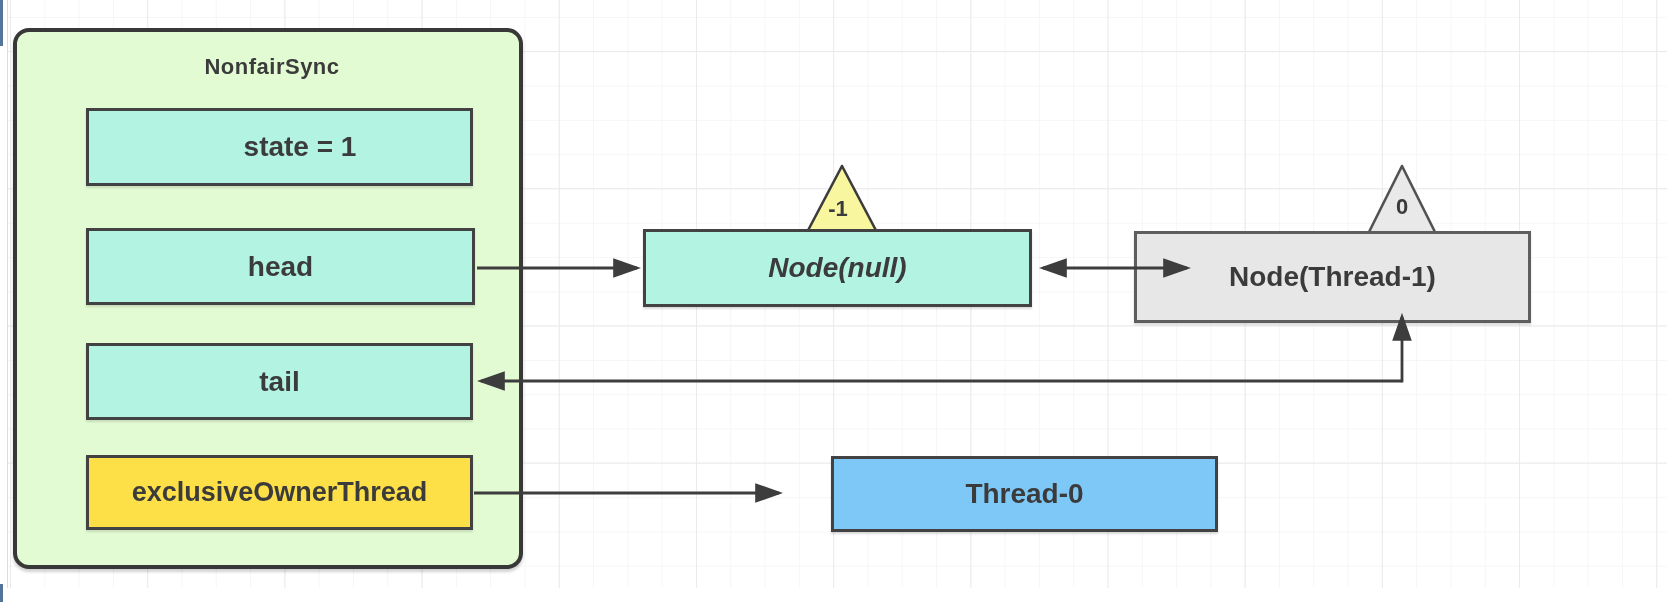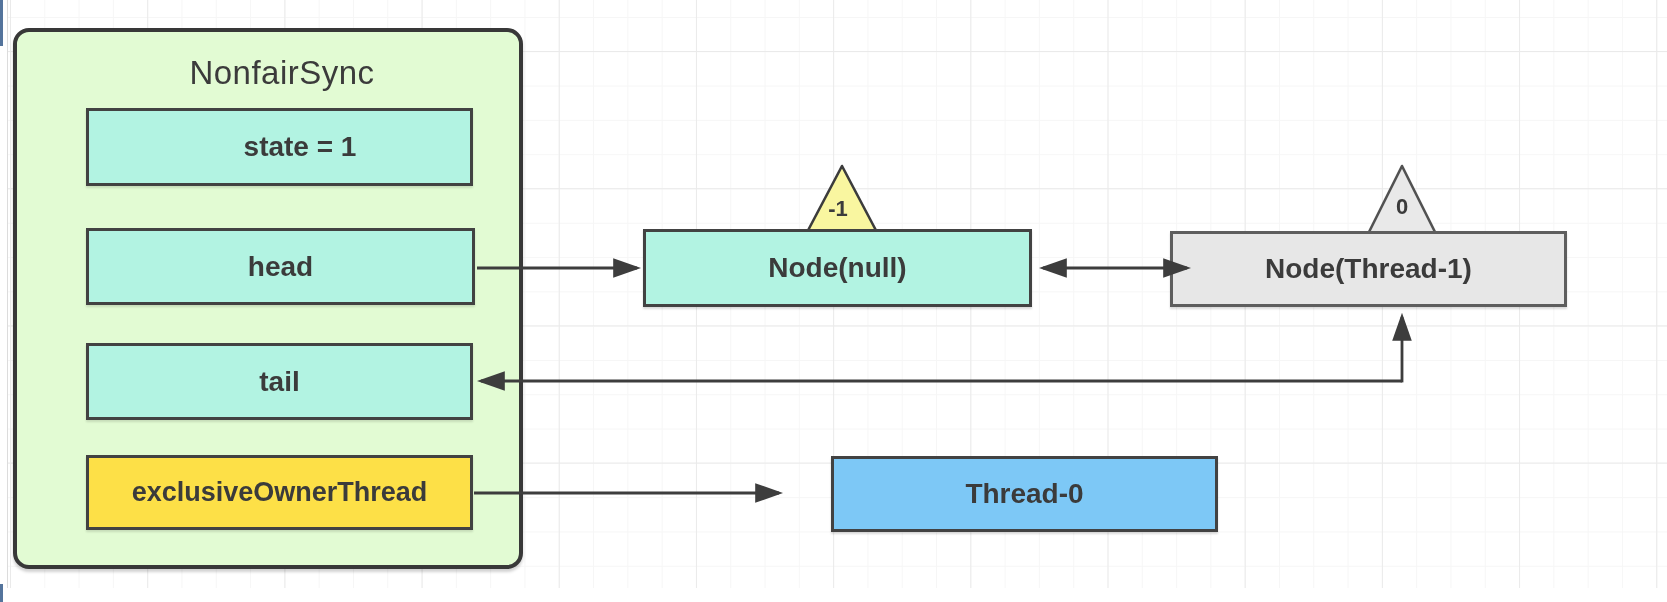--- a/index.html
+++ b/index.html
@@ -22,40 +22,40 @@
   .mark-top{top:0;height:46px;}
   .mark-bottom{top:584px;height:18px;}
   .layer{position:absolute;left:0;top:0;width:1667px;height:602px;pointer-events:none;}
 
   .container-box{
     position:absolute;left:13px;top:28px;width:510px;height:541px;box-sizing:border-box;
     border:4px solid #383838;border-radius:16px;
     box-shadow:0 3px 3px rgba(0,0,0,0.18);
   }
   .container-title{
-    position:absolute;left:14px;top:22px;width:100%;text-align:center;
-    font-size:33px;font-weight:normal;letter-spacing:0.5px;
+    position:absolute;left:4px;top:22px;width:100%;text-align:center;
+    font-size:22px;font-weight:bold;letter-spacing:0.5px;
   }
   .field{
     position:absolute;box-sizing:border-box;border:3px solid #424242;
     display:flex;align-items:center;justify-content:center;
     font-size:28px;font-weight:bold;box-shadow:0 2px 2px rgba(0,0,0,0.12);
   }
   .f-state{left:69px;top:76px;width:387px;height:78px;padding-left:41px;}
   .f-head {left:69px;top:196px;width:389px;height:77px;}
   .f-tail {left:69px;top:311px;width:387px;height:77px;}
   .f-owner{left:69px;top:423px;width:387px;height:75px;font-size:27px;}
 
   .node{
     position:absolute;box-sizing:border-box;border:3px solid #424242;
     display:flex;align-items:center;justify-content:center;
     font-size:28px;font-weight:bold;box-shadow:0 2px 2px rgba(0,0,0,0.15);
   }
   .node-null   {left:643px;top:229px;width:389px;height:78px;}
-  .node-thread1{left:1170px;top:231px;width:397px;height:76px;border-color:#5e5e5e;}
+  .node-thread1{left:1134px;top:231px;width:397px;height:92px;border-color:#5e5e5e;}
   .node-thread0{left:787px;top:456px;width:387px;height:76px;margin-left:44px;}
 
   .badge{
     position:absolute;width:44px;text-align:center;
     font-size:22px;font-weight:bold;color:#3b3b3b;
   }
   .badge-head{left:816px;top:196px;}
   .badge-tail{left:1380px;top:194px;}
 
   .tri{stroke:#3c3c3c;stroke-width:2.6;stroke-linejoin:round;}
@@ -78,21 +78,21 @@
   </svg>
 
   <div class="container-box" style="background-color: rgb(226, 251, 211);">
     <div class="container-title">NonfairSync</div>
     <div class="field f-state" style="background-color: rgb(178, 243, 226);">state = 1</div>
     <div class="field f-head" style="background-color: rgb(178, 243, 226);">head</div>
     <div class="field f-tail" style="background-color: rgb(178, 243, 226);">tail</div>
     <div class="field f-owner" style="background-color: #fde047;">exclusiveOwnerThread</div>
   </div>
 
-  <div class="node node-null" style="background-color: rgb(178, 243, 226);">Node(null)</div>
+  <div class="node node-null" style="background-color: rgb(178, 243, 226); font-style: italic;">Node(null)</div>
   <div class="node node-thread1" style="background-color: rgb(231, 231, 231);">Node(Thread-1)</div>
   <div class="node node-thread0" style="background-color: rgb(125, 200, 246);">Thread-0</div>
 
   <div class="badge badge-head">-1</div>
   <div class="badge badge-tail">0</div>
 
   <svg class="layer">
     <defs>
       <marker id="ah" viewBox="0 0 10 7" refX="8.5" refY="3.5" markerWidth="10" markerHeight="7" orient="auto">
         <path d="M0,0 L10,3.5 L0,7 Z" fill="#3d3d3d"></path>

